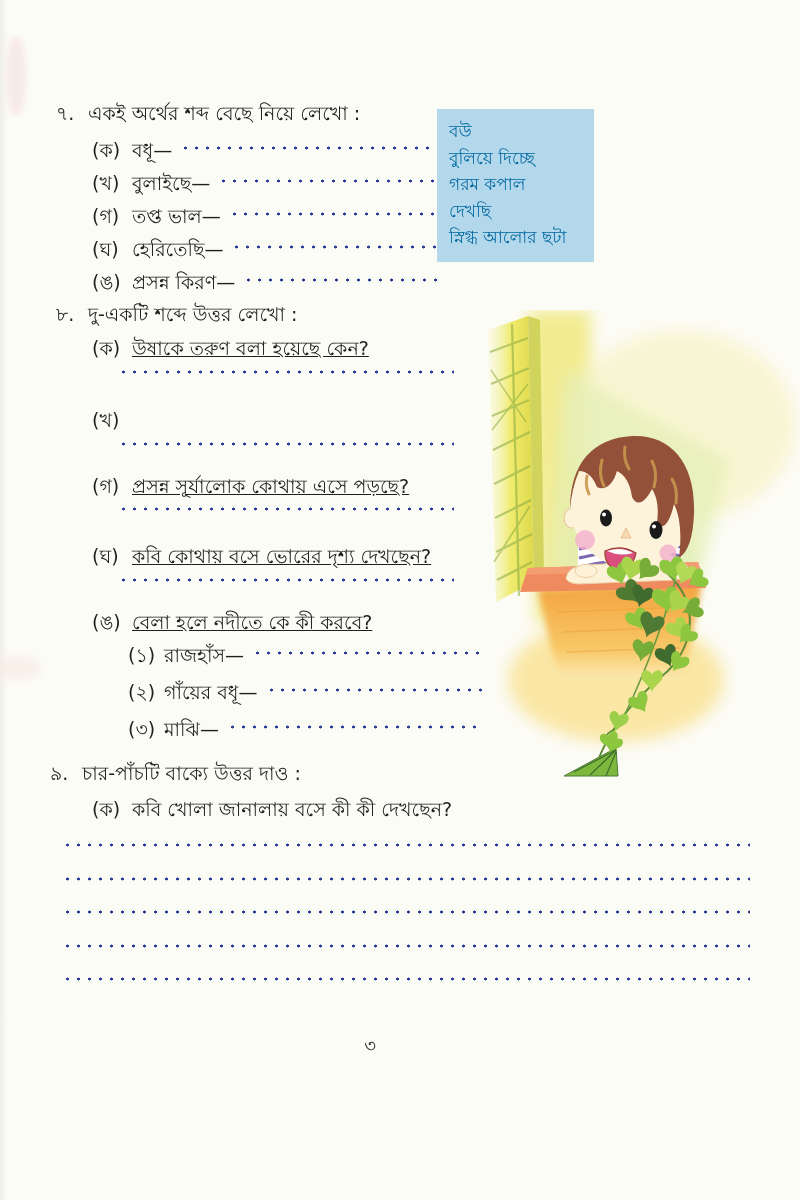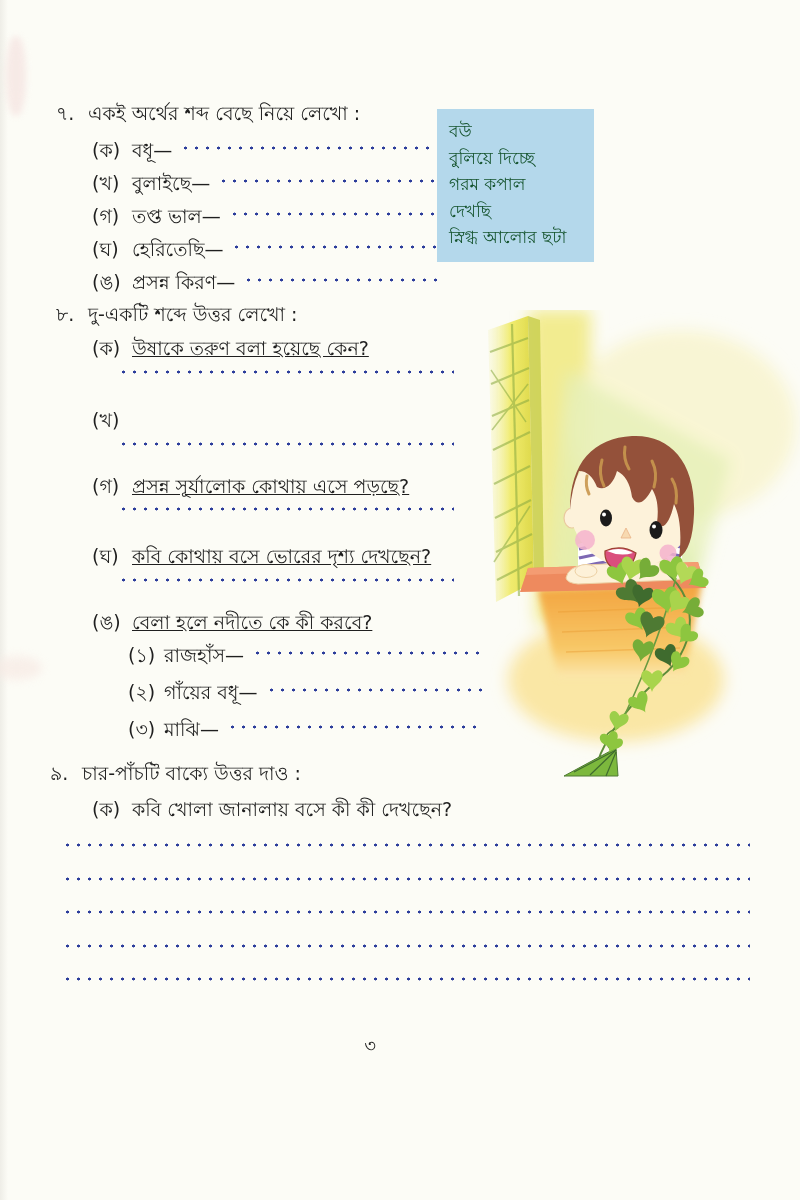--- a/index.html
+++ b/index.html
@@ -42,21 +42,21 @@
   }
 
   
   .q7{left:56px;top:102px;width:382px;}
   .q7 .items{margin-left:36px;margin-top:9px;}
 
   
   .word-bank{
     position:absolute;left:437px;top:109px;width:133px;height:133px;
     background:#b4d8eb;padding:9px 12px 11px 12px;
-    font-size:17px;line-height:1.56;color:#14532d;
+    font-size:17px;line-height:1.56;color:#0369a1;
   }
   .word-bank .wb-item{white-space:nowrap;}
 
   
   .q8{left:56px;top:303px;width:434px;height:450px;}
   .q8 .qrow{position:absolute;left:36px;display:flex;align-items:baseline;}
   .q8 .qrow .ilabel{min-width:34px;}
   .q8 .qtext{white-space:nowrap;text-decoration:underline;}
   .q8 .sub{position:absolute;left:72px;width:356px;}
   .q8 .sub .ilabel{min-width:30px;}

